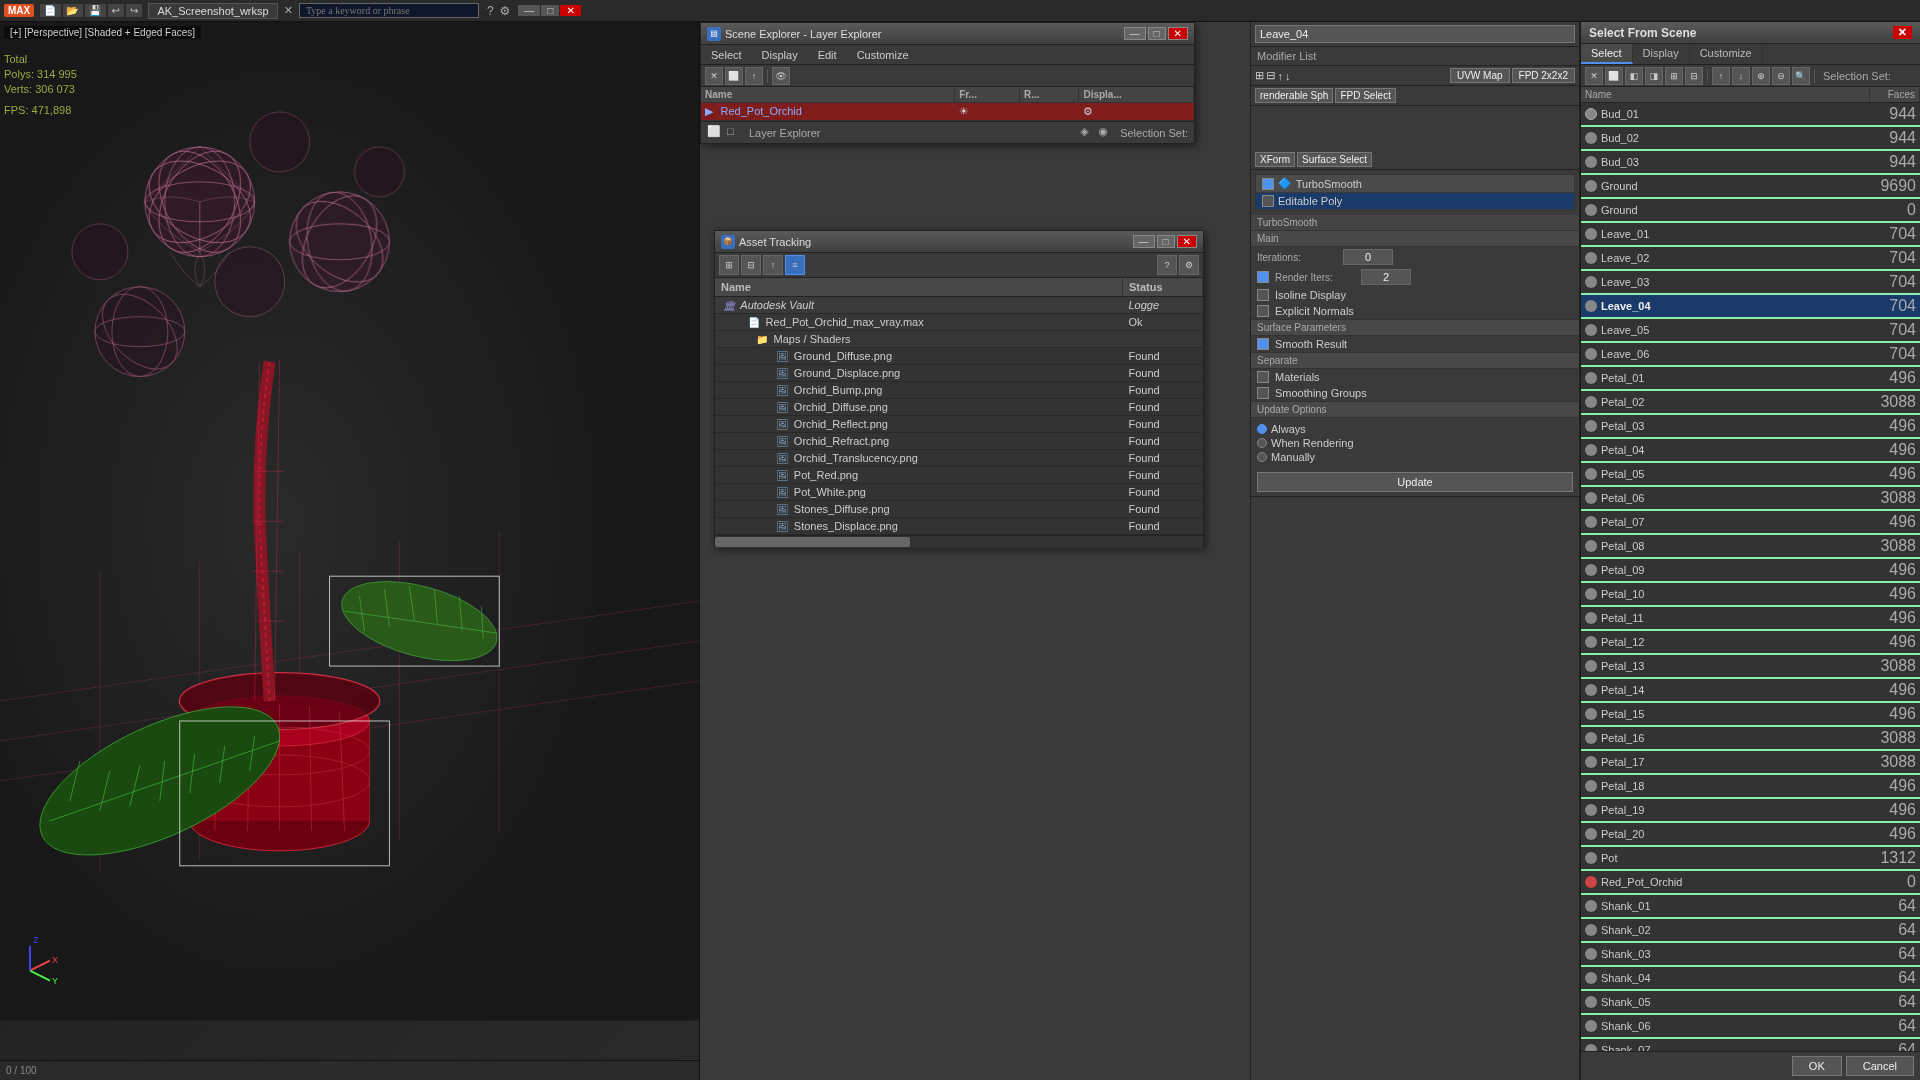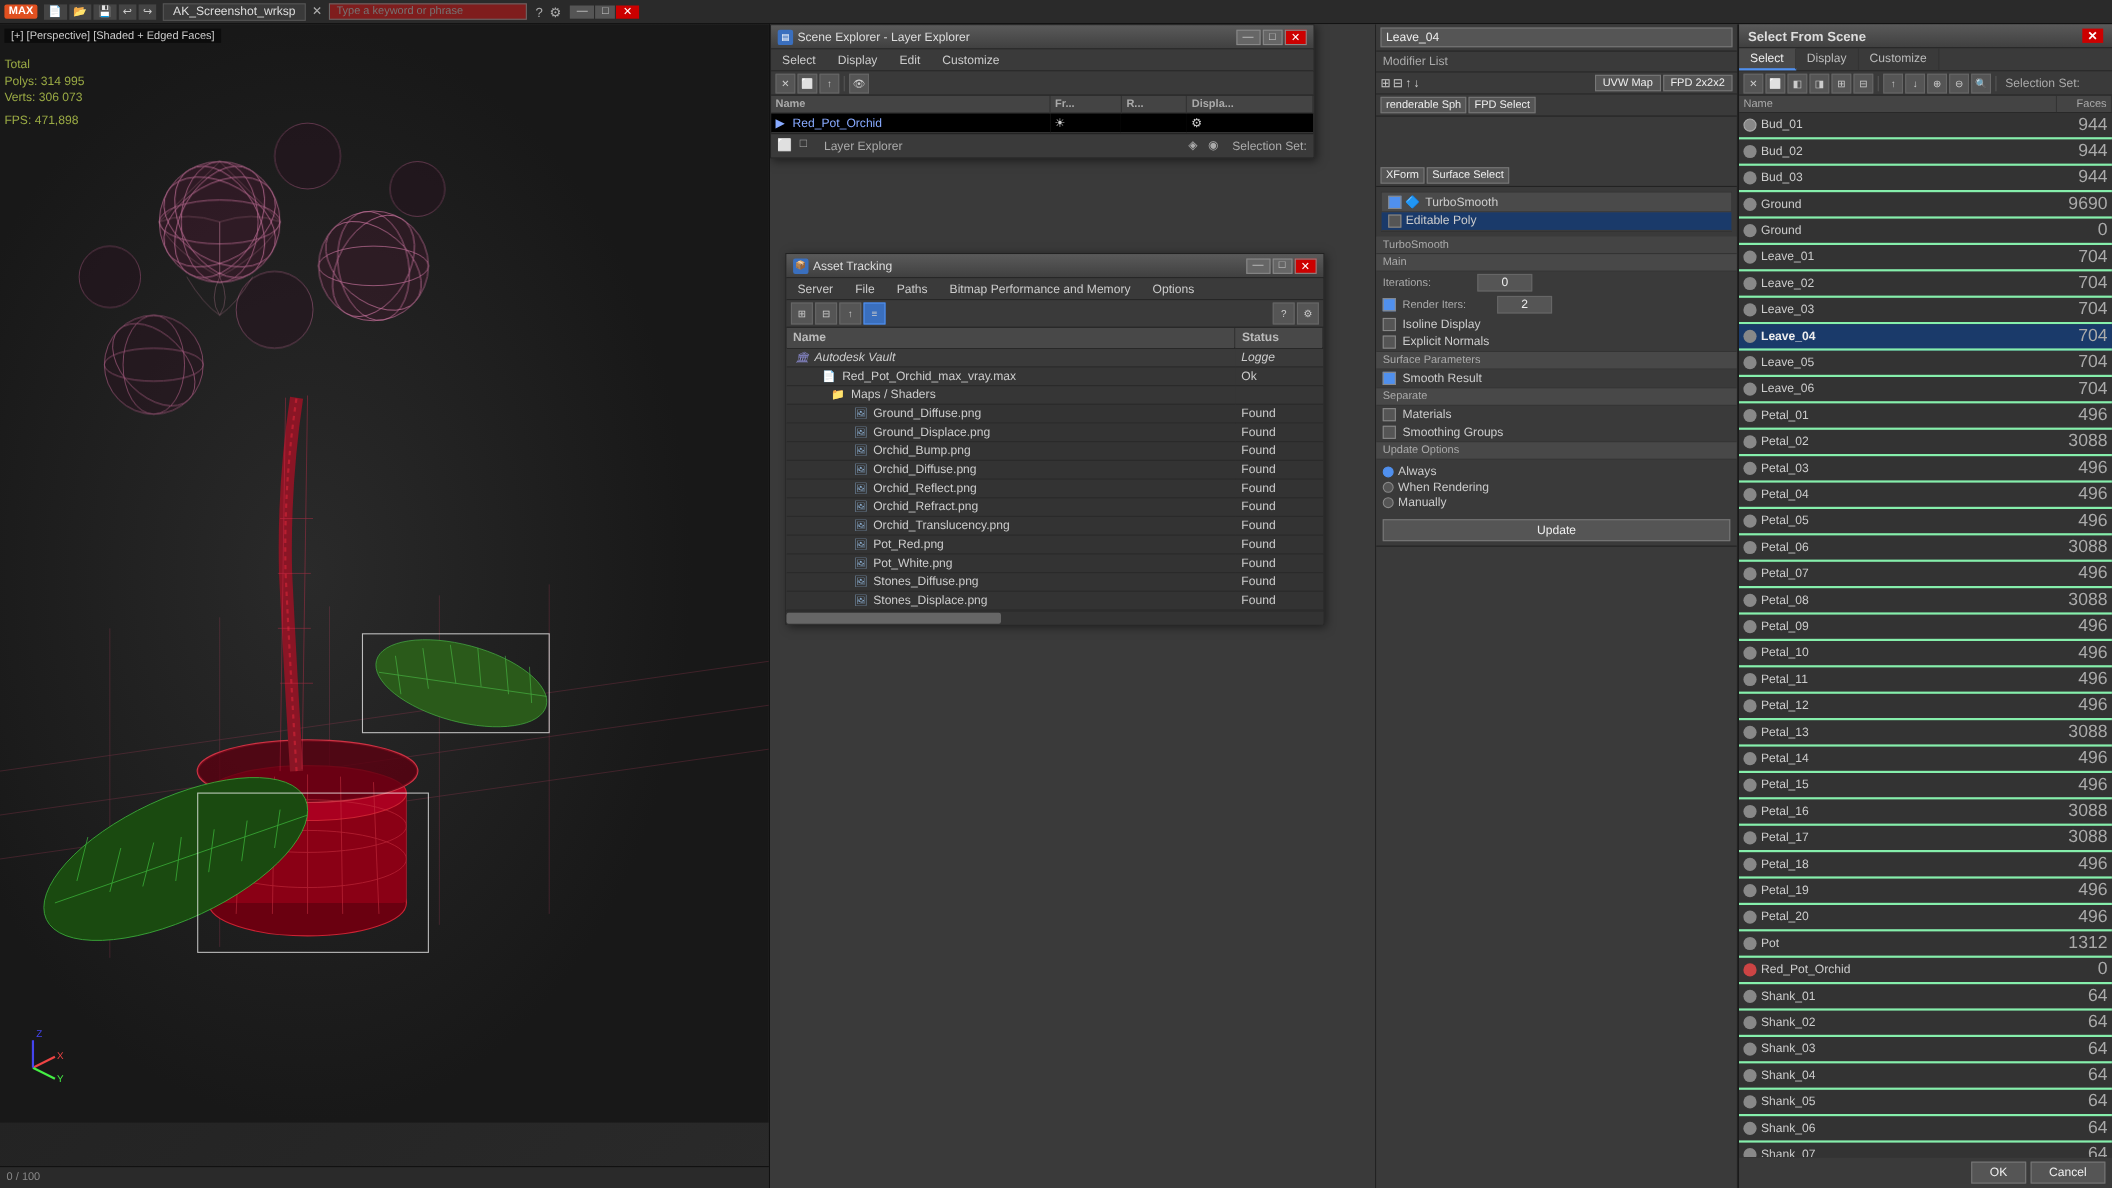--- a/index.html
+++ b/index.html
@@ -58,26 +58,27 @@
     }
     #top-bar .win-controls span {
       background: #555;
       color: #ccc;
       padding: 0 6px;
       cursor: pointer;
       font-size: 10px;
     }
     #top-bar .win-controls .close-btn { background: #c00; color: white; }
     #top-bar .search-box {
-      background: #7f1d1d;
+      background: #0f172a;
       border: 1px solid #666;
       padding: 1px 6px;
       color: #aaa;
       font-size: 10px;
       width: 180px;
+      font-family: Liberation Serif, serif;
     }
     #top-bar .top-icons {
       display: flex; gap: 2px;
     }
     #top-bar .top-icons span {
       color: #aaa;
       font-size: 12px;
       padding: 0 2px;
       cursor: pointer;
     }
@@ -239,21 +240,21 @@
       border-right: 1px solid #333;
       border-bottom: 1px solid #333;
     }
     .layer-table td {
       padding: 2px 4px;
       font-size: 11px;
       border-bottom: 1px solid #333;
       color: #ccc;
     }
     .layer-row-default td { background: #3a3a3a; }
-    .layer-row-orchid td { background: #000000; }
+    .layer-row-orchid td { background: #7f1d1d; }
 
     
     .layer-bottom {
       height: 22px;
       background: #3a3a3a;
       display: flex;
       align-items: center;
       padding: 0 6px;
       gap: 6px;
       border-top: 1px solid #222;
@@ -871,27 +872,20 @@
         <div class="panel-titlebar">
           <div class="panel-icon" style="background:#3a6fbe;">📦</div>
           <span class="panel-title">Asset Tracking</span>
           <div class="panel-btns">
             <span>—</span>
             <span>□</span>
             <span class="close-x">✕</span>
           </div>
         </div>
 
-        <div class="panel-menubar">
-          <span>Server</span>
-          <span>File</span>
-          <span>Paths</span>
-          <span>Bitmap Performance and Memory</span>
-          <span>Options</span>
-        </div>
 
         <div class="asset-toolbar">
           <div class="tb-btn">⊞</div>
           <div class="tb-btn">⊟</div>
           <div class="tb-btn">↑</div>
           <div class="tb-btn active">≡</div>
           <div style="margin-left:auto; display:flex; gap:2px;">
             <div class="tb-btn">?</div>
             <div class="tb-btn">⚙</div>
           </div>

